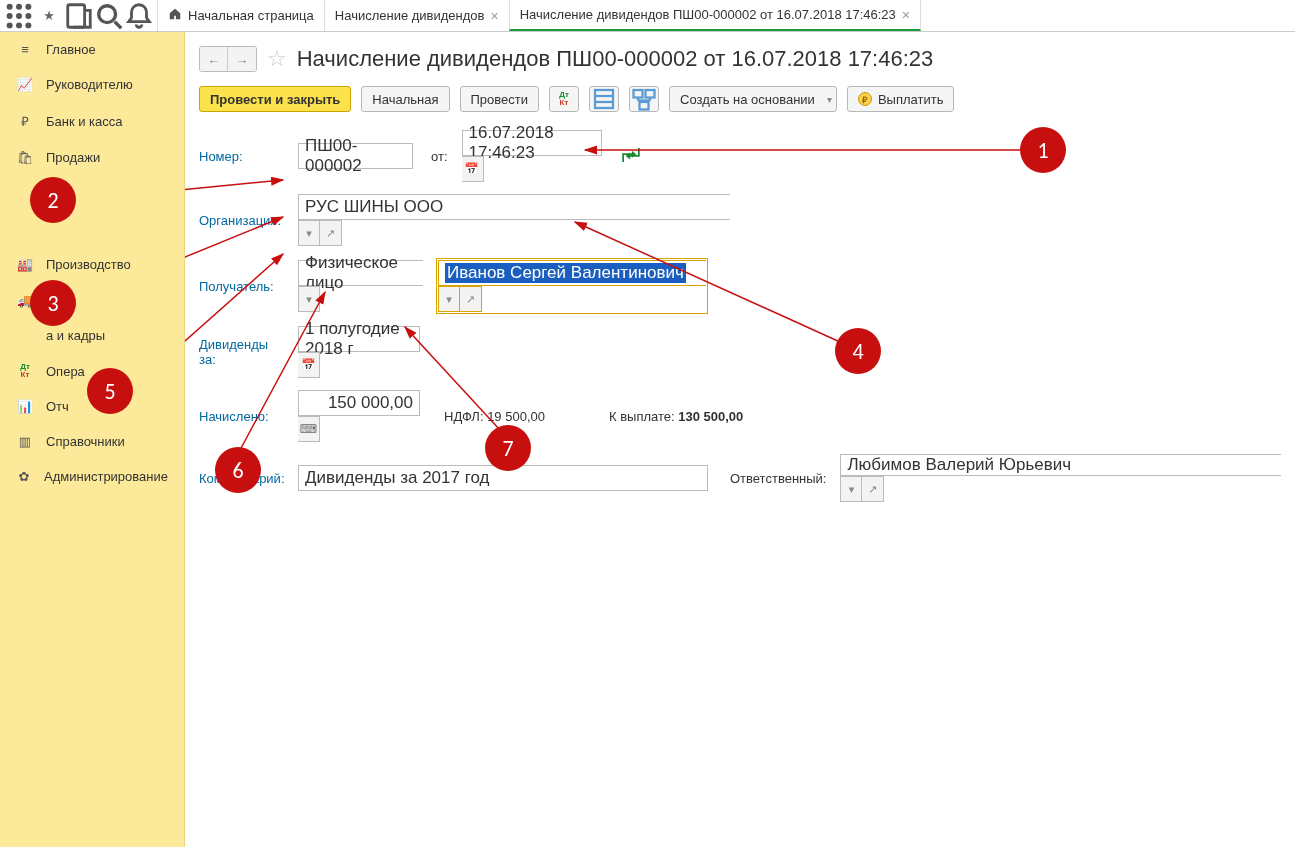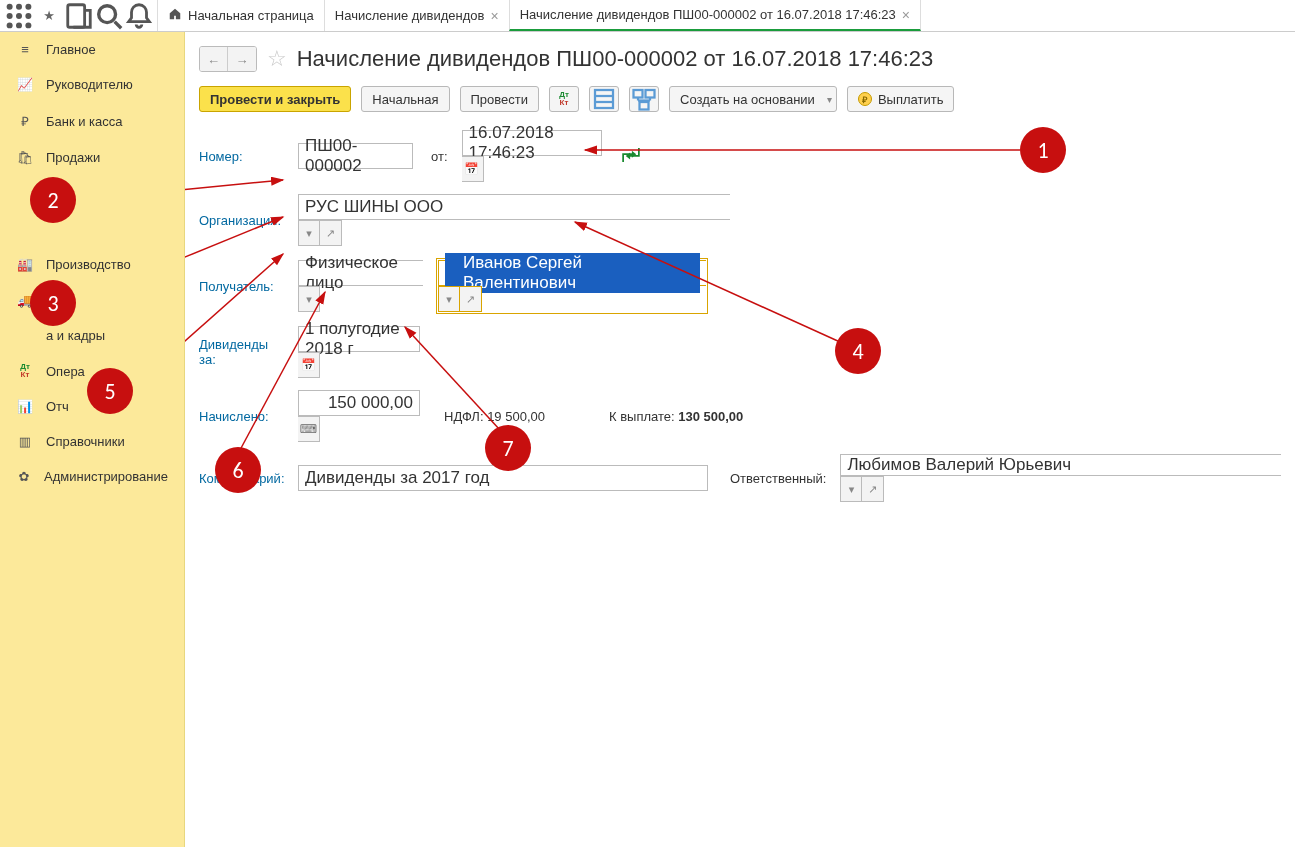--- a/index.html
+++ b/index.html
@@ -43,21 +43,21 @@
   .input { height:26px; border:1px solid #bbb; padding:0 6px; background:#fff; display:inline-flex; align-items:center; font-size:17px; }
   .input.readonly { background:#fff; }
   .txt-right { justify-content:flex-end; }
   .calbtn { width:22px; height:26px; border:1px solid #bbb; border-left:none; background:#f3f3f3; display:inline-flex; align-items:center; justify-content:center; cursor:pointer; color:#666; font-size:12px; }
   .input-grp { display:inline-flex;flex-direction:column; }
   .drop-actions { display:inline-flex; }
   .da-btn { width:22px; height:26px; border:1px solid #bbb; background:#f3f3f3; display:inline-flex; align-items:center; justify-content:center; color:#888; cursor:pointer; font-size:11px; }
   .da-btn + .da-btn { border-left:none; }
   .sel-grp .input { border-right:none; }
   .highlight-wrap { border:1px solid #d9a400; padding:1px; display:inline-flex; margin-left:-1px; }
-  .sel-text { background:#1a5fbf; color:#fff; padding:0 18px; }
+  .sel-text { background:#1a5fbf; color:#fff; padding:0 2px; }
 
   .static { display:inline-block; }
   .static strong { font-weight:bold; }
 
   svg { width:100%; height:100%; }
 
   .callout { position:absolute; width:46px; height:46px; border-radius:50%; background:#c70f0f; color:#fff; display:flex; align-items:center; justify-content:center; font-family: Calibri, Arial, sans-serif; font-size:22px; z-index:50; }
   .arrow-svg { position:absolute; top:0; left:0; width:100%; height:100%; pointer-events:none; z-index:40; }
 
   .dtkt { font-size:8px; line-height:8px; display:flex; flex-direction:column; align-items:center; }

